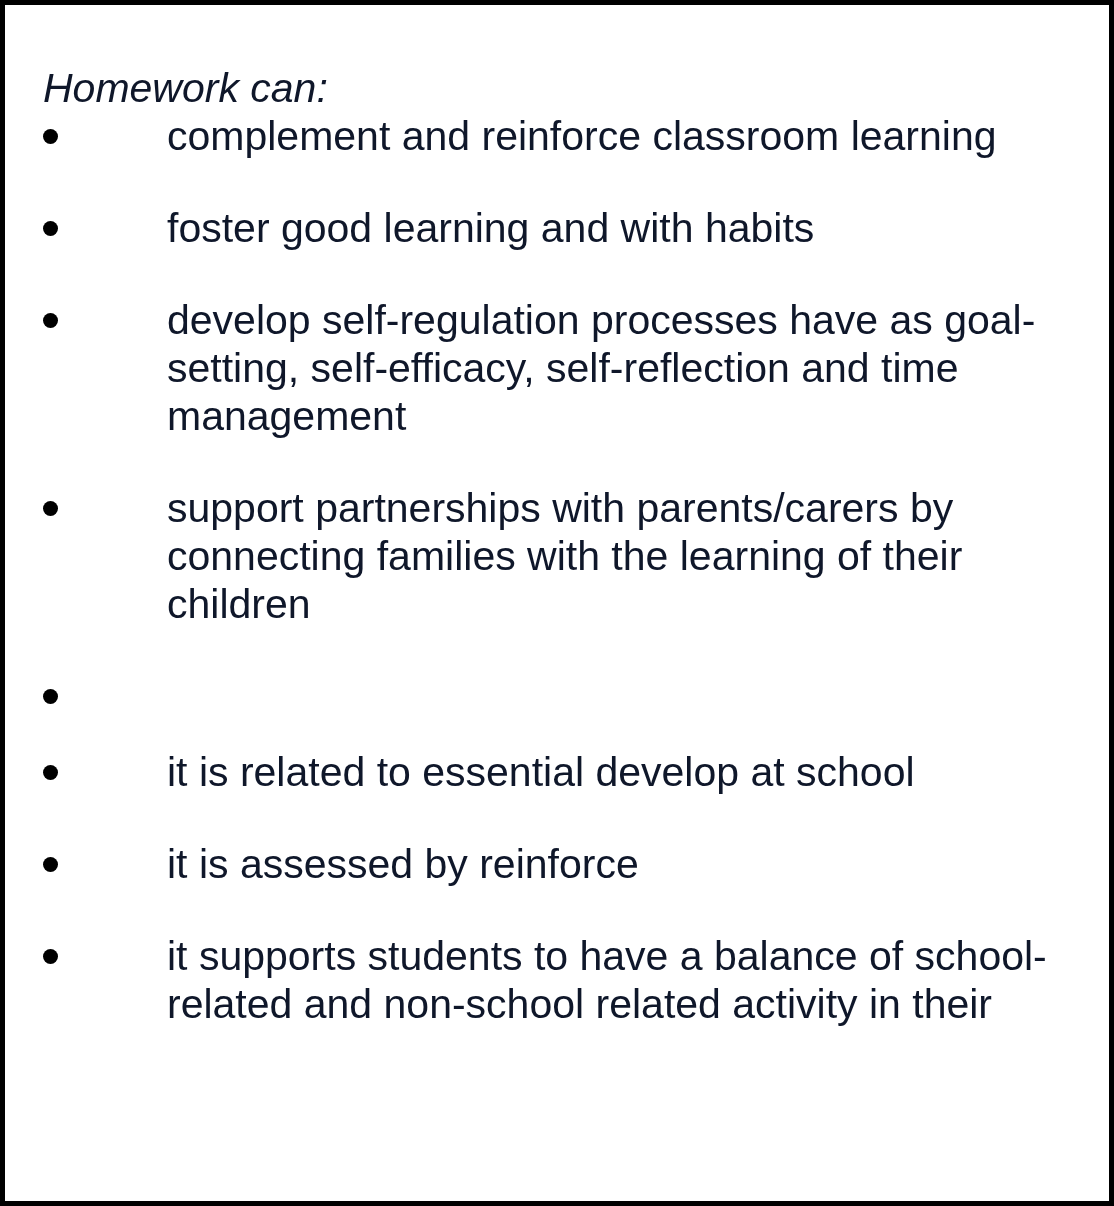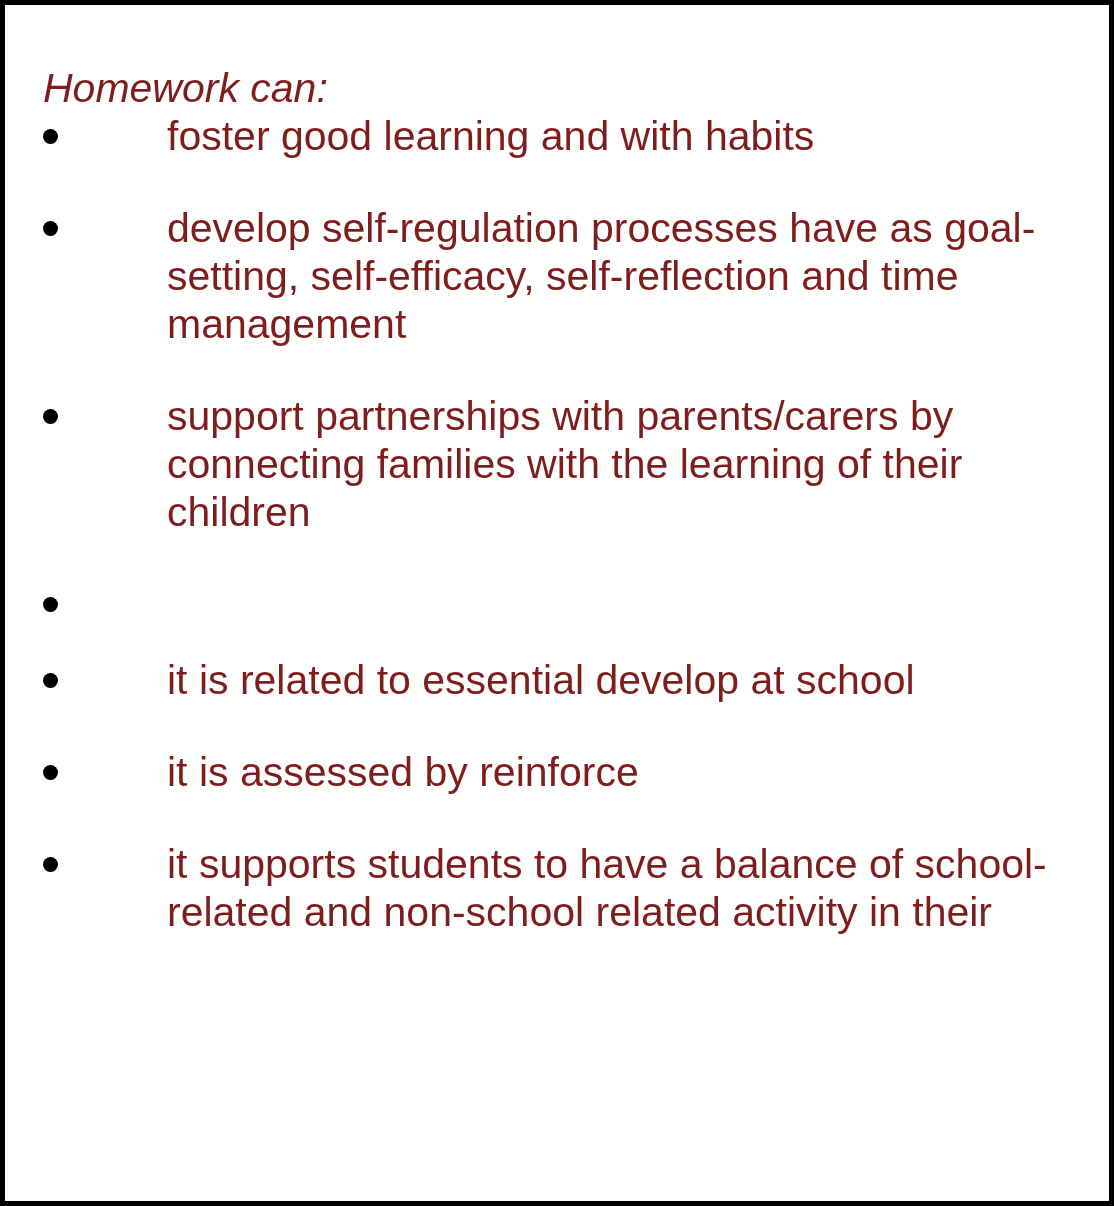--- a/index.html
+++ b/index.html
@@ -17,21 +17,21 @@
   }
   .frame {
     position: absolute;
     inset: 0;
     box-sizing: border-box;
     border: 5px solid #000000;
     padding: 59px 20px 20px 38px;
     font-family: "Liberation Sans", "DejaVu Sans", sans-serif;
     font-size: 41px;
     line-height: 48px;
-    color: #7f1d1d;
+    color: #0f172a;
     overflow: hidden;
   }
   .lead-in {
     font-style: italic;
     font-weight: normal;
     font-size: 41px;
     margin: 0;
   }
   .lead-in.second {
     margin-top: 7px;
@@ -66,20 +66,26 @@
 </style>
 </head>
 <body>
 
 <div class="page">
   <div class="frame">
 
     <p class="lead-in">Homework can:</p>
 
     <ul class="bullet-list">
+      <li class="bullet-item">
+        <span class="bullet-marker">
+            <span class="bullet-dot"></span>
+          </span>
+        <span class="bullet-text">complement and reinforce classroom learning</span>
+      </li>
       <li class="bullet-item">
         <span class="bullet-marker">
             <span class="bullet-dot"></span>
           </span>
         <span class="bullet-text">foster good learning and with habits</span>
       </li>
       <li class="bullet-item">
         <span class="bullet-marker">
             <span class="bullet-dot"></span>
           </span>

